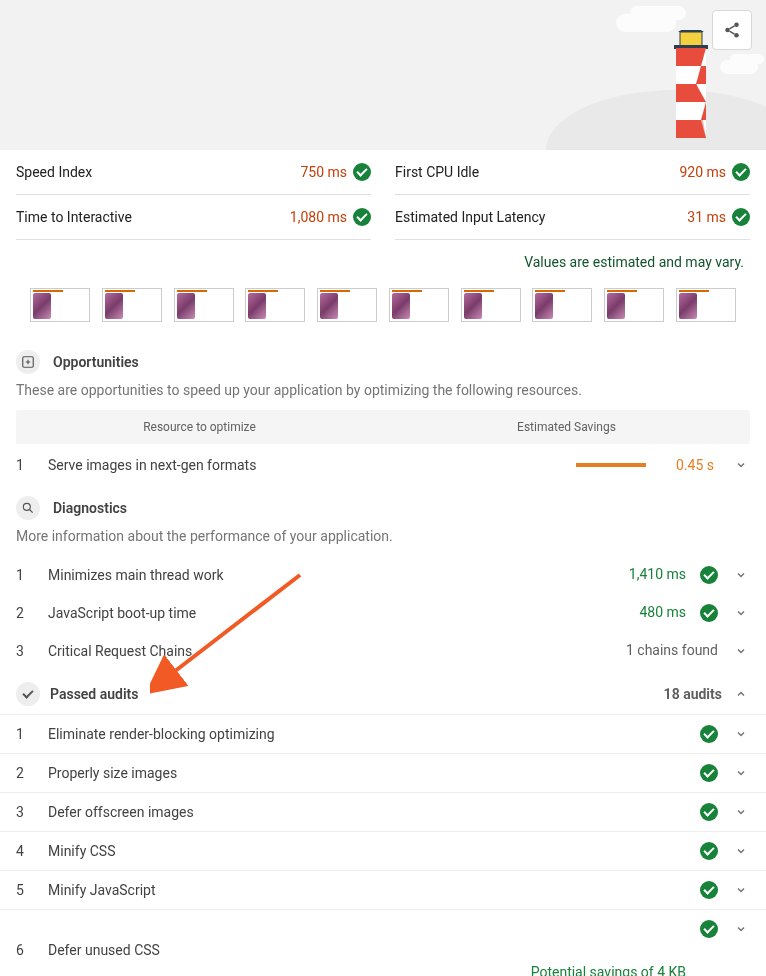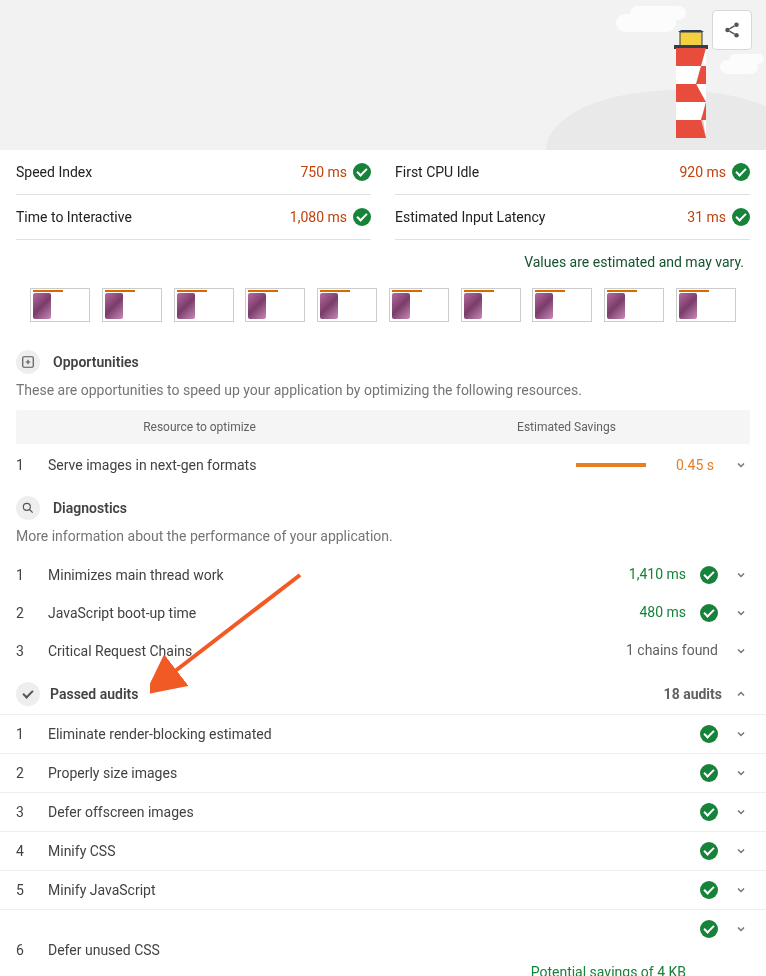--- a/index.html
+++ b/index.html
@@ -390,21 +390,21 @@
         <svg viewBox="0 0 24 24" fill="none" stroke="#757575" stroke-width="3">
           <polyline points="6 15 12 9 18 15"></polyline>
         </svg>
       </span>
   </div>
 </div>
 
 <div id="passed-list">
     <div class="pass-row">
       <span class="opp-num">1</span>
-      <span class="opp-title">Eliminate render-blocking estimated</span>
+      <span class="opp-title">Eliminate render-blocking optimizing</span>
       <span class="right">
         <span class="pass-dot"></span>
         <span class="chev">
           <svg viewBox="0 0 24 24" fill="none" stroke="#757575" stroke-width="3">
             <polyline points="6 9 12 15 18 9"></polyline>
           </svg>
         </span>
       </span>
     </div>
     <div class="pass-row">

